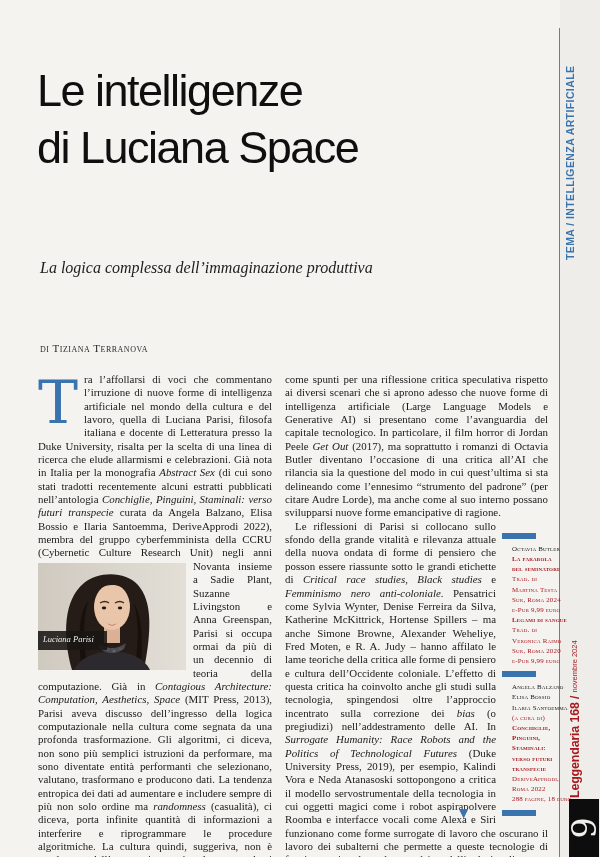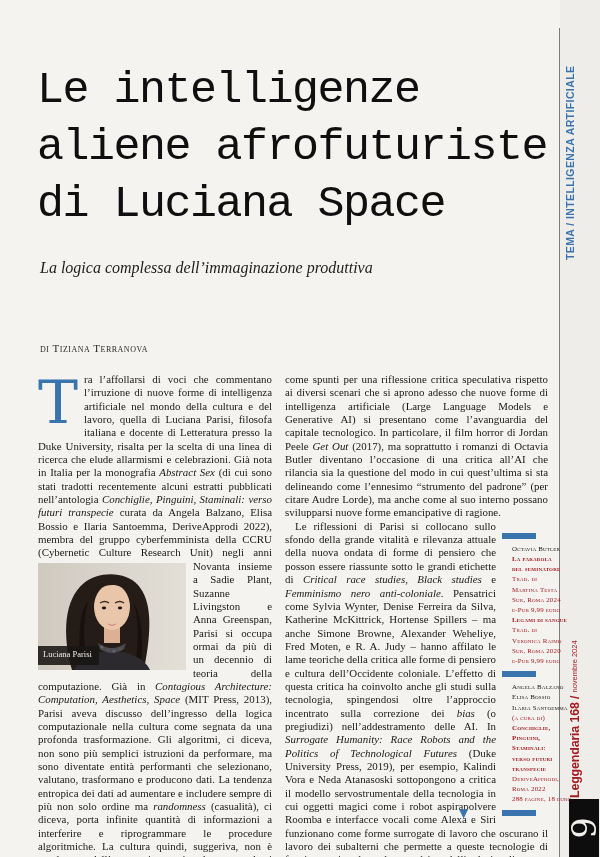--- a/index.html
+++ b/index.html
@@ -6,21 +6,21 @@
   .page {
     position:relative; width:600px; height:857px; margin:0 auto;
     background:#f4f3f0; overflow:hidden;
     font-family:"Liberation Serif", serif; color:#1b1b1b;
   }
   .margin-bg { position:absolute; left:560px; top:0; width:40px; height:857px; background:#eeedea; }
   .rule-v { position:absolute; left:559px; top:28px; width:1px; height:829px; background:#7d7b77; }
 
   .title {
     position:absolute; left:37px; top:62px; width:516px;
-    font-family:Liberation Mono, monospace; font-size:45px; line-height:57px;
+    font-family:Liberation Sans, sans-serif; font-size:45px; line-height:57px;
     letter-spacing:-1.5px; color:#0f0f0f;
   }
   .standfirst {
     position:absolute; left:40px; top:256px; width:505px;
     font-style:italic; font-size:16px; line-height:23.5px; color:#1d1d1d;
   }
   .byline {
     position:absolute; left:40px; top:342px;
     font-variant:small-caps; font-size:11px; letter-spacing:0.5px; color:#2b2b2b;
   }
@@ -36,23 +36,23 @@
 
   .dropcap {
     float:left; font-family:"DejaVu Serif", serif;
     font-size:60px; line-height:52px; padding:3px 6px 0 0;
     color:#3a74ae;
   }
 
   .photo-wrap { float:left; width:148px; height:107px; margin:3px 7px 1px 0; position:relative; background:#d8d3cb; }
   .photo-wrap svg { display:block; }
   .photo-cap {
-    position:absolute; left:0; bottom:5px;
+    position:absolute; left:0; bottom:20px;
     background:rgba(24,22,21,0.88); color:#f1eeea;
-    font-size:8.5px; padding:2px 7px 3px 5px; white-space:nowrap;
+    font-style:italic; font-size:8.5px; padding:2px 13px 3px 5px; white-space:nowrap;
   }
 
   .books-float {
     float:right; width:46px; margin:2px 0 4px 6px; padding-top:6px;
     text-align:left; font-variant:small-caps; letter-spacing:0.2px;
     font-size:6.9px; line-height:10.2px; white-space:nowrap;
   }
   .book-line { min-height:10px; }
   .bl-bar { width:34px; height:6px; background:#3a74ae; margin:5px 0 5px 0; min-height:0; }
   .bl-author { color:#161616; }
@@ -81,21 +81,20 @@
 </head>
 <body>
 
 <div class="page">
 
   <div class="margin-bg"></div>
   <div class="rule-v"></div>
 
   <div class="title">
     <div>Le intelligenze</div>
-    <div>aliene afrofuturiste</div>
     <div>di Luciana Space</div>
   </div>
 
   <div class="standfirst">
       <div class="sf-line">La logica complessa dell’immaginazione produttiva</div>
     </div>
 
   <div class="byline">di Tiziana Terranova</div>
 
   <div class="col col-left">

